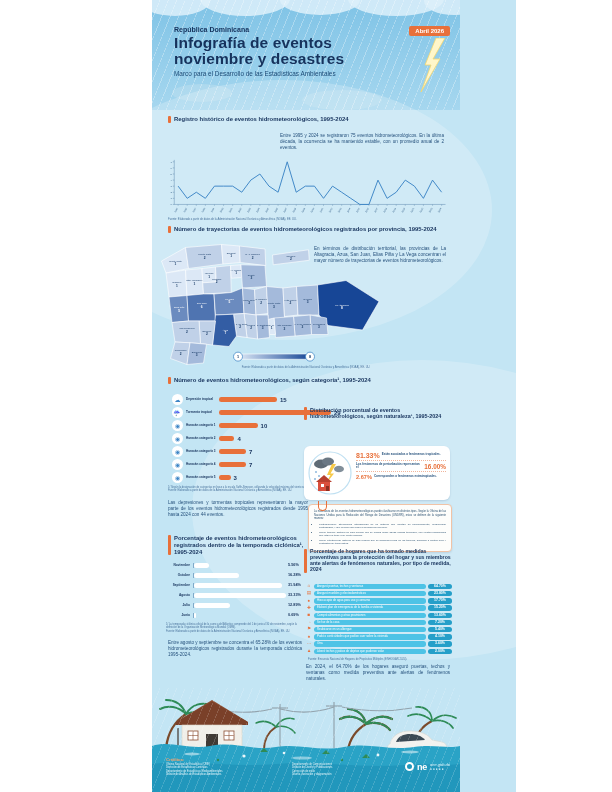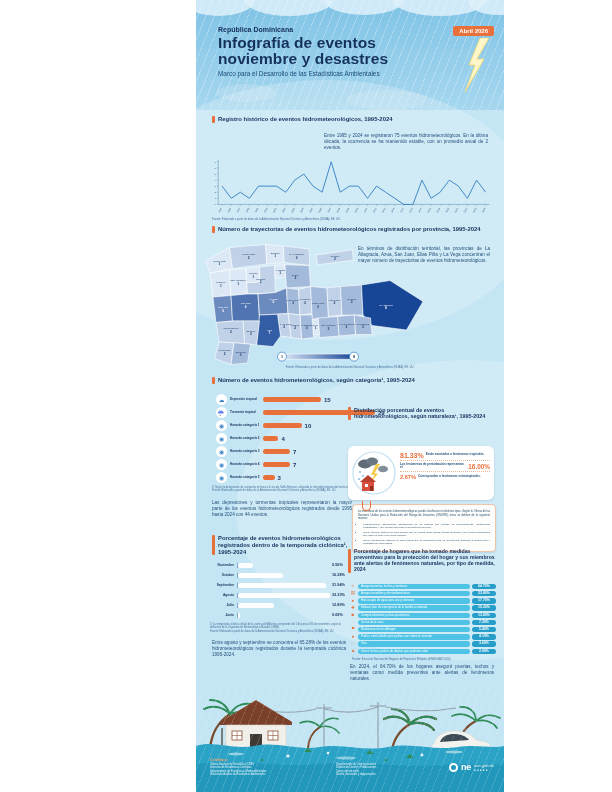--- a/index.html
+++ b/index.html
@@ -1,17 +1,17 @@
 <!DOCTYPE html>
 <html><head>
 <meta charset="utf-8">
 <style>
   html,body{margin:0;padding:0;background:#ffffff;font-family:"Liberation Sans",sans-serif;}
   .page{position:relative;width:612px;height:792px;background:#fff;overflow:hidden;}
-  .poster{position:absolute;left:152px;top:0;width:308px;height:792px;background:#c3e5f4;overflow:hidden;margin-left:44px;}
+  .poster{position:absolute;left:152px;top:0;width:364px;height:792px;background:#c3e5f4;overflow:hidden;}
   .abs{position:absolute;}
   
   .hero{position:absolute;left:0;top:0;width:308px;height:110px;background:linear-gradient(#7fc3e6,#a6d7ef);overflow:hidden;}
   .rain{position:absolute;inset:0;background:repeating-linear-gradient(112deg,rgba(255,255,255,0) 0 7px,rgba(255,255,255,.30) 7px 7.8px);pointer-events:none;}
   .cloud{position:absolute;background:#ddf0fa;border-radius:50%;opacity:.85;}
   .cloud.dk{background:#bddff0;opacity:.9;}
   .kicker{position:absolute;left:22px;top:26px;font-size:7px;font-weight:bold;color:#16325c;}
   .h-title{position:absolute;left:22px;top:35px;font-size:15.5px;line-height:1.03;font-weight:bold;color:#16325c;letter-spacing:.1px;}
   .h-sub{position:absolute;left:22px;top:70px;font-size:6.4px;color:#1d4a75;}
   .badge{position:absolute;right:10px;top:26px;background:#e8703a;color:#fff;font-size:6px;font-weight:bold;padding:2px 6px;border-radius:2px;}
@@ -55,21 +55,21 @@
   
   .mea-row{display:flex;align-items:center;height:7.2px;gap:2px;}
   .mea-ic{width:6px;flex:0 0 6px;color:#e8703a;font-size:4.6px;text-align:center;line-height:1;}
   .mea-pill{flex:1;height:5.4px;background:#4ec3e6;border-radius:2.7px;color:#fff;font-size:2.9px;line-height:5.4px;padding-left:3px;white-space:nowrap;overflow:hidden;}
   .mea-chip{width:24px;flex:0 0 24px;height:5.4px;background:#259fc9;border-radius:2.7px;color:#fff;font-weight:bold;font-size:3.5px;line-height:5.4px;text-align:center;}
   
   .scene{position:absolute;left:0;top:688px;width:308px;height:104px;}
   .credits{position:absolute;left:0;top:66px;width:308px;height:38px;color:#fff;}
   .credits .hd{position:absolute;left:14px;top:3px;font-size:4.2px;font-weight:bold;color:#f4a46f;}
   .cred-col{position:absolute;top:9px;font-size:2.6px;line-height:1.3;color:#e8f7fc;}
-  .logo{position:absolute;right:10px;top:8px;display:flex;align-items:flex-end;gap:3px;}
+  .logo{position:absolute;right:10px;top:8px;display:flex;align-items:flex-start;gap:3px;}
   .logo .ring{width:9px;height:9px;border:2px solid #fff;border-radius:50%;display:inline-block;box-sizing:border-box;}
   .logo .nm{font-size:9px;font-weight:bold;color:#fff;letter-spacing:-.3px;}
   .logo .url{font-size:4px;font-style:italic;color:#eafaff;}
   .logo .dots{font-size:3.2px;letter-spacing:1px;color:#eafaff;}
   svg text{font-family:"Liberation Sans",sans-serif;}
 </style>
 </head>
 <body>
 
 <div class="page">

